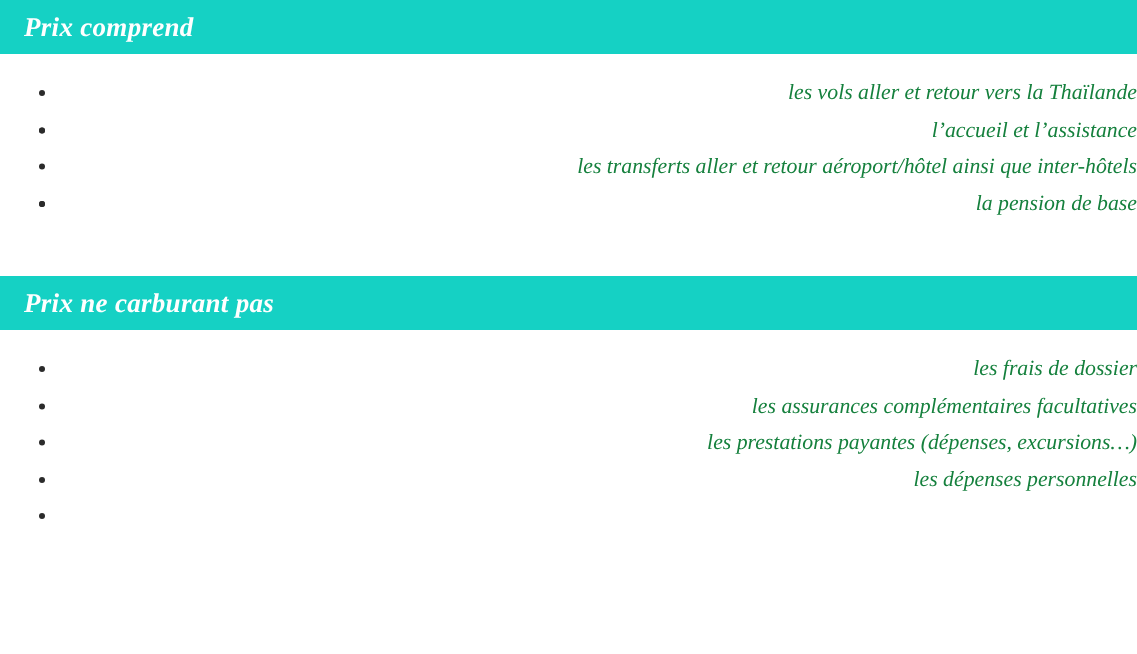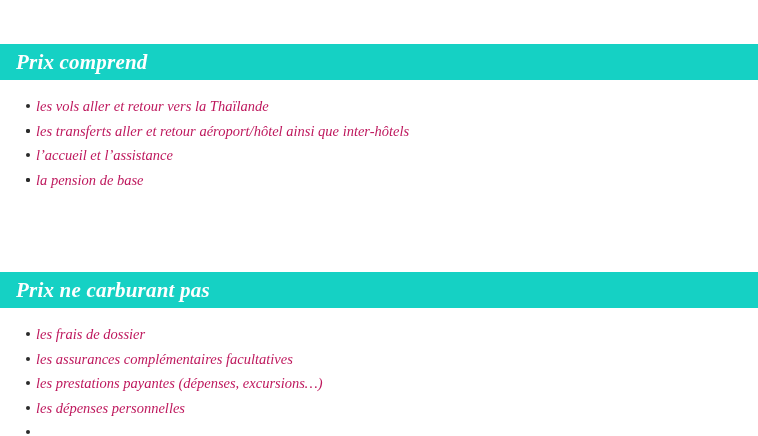--- a/index.html
+++ b/index.html
@@ -21,45 +21,45 @@
   }
   .section {
     width: 758px;
   }
   .section-header {
     background: #15d1c4;
     color: #ffffff;
     font-family: "Liberation Serif", serif;
     font-weight: bold;
     font-style: italic;
-    font-size: 21px;
+    font-size: 18px;
     line-height: 36px;
     height: 36px;
     padding: 0 0 0 16px;
     box-sizing: border-box;
     letter-spacing: 0.2px;
-    margin-top: 44px;
   }
   .section-body {
     padding: 14px 0 10px 0;
   }
   ul.item-list {
     list-style: none;
     margin: 0;
     padding: 0;
   }
   ul.item-list li {
     position: relative;
     font-family: "Liberation Serif", serif;
     font-style: italic;
     font-size: 14.5px;
-    color: #be185d;
+    color: #15803d;
     line-height: 24px;
-    padding: 0 0 0 36px;
+    padding: 0 0 0 48px;
     margin: 0 0 0.5px 0;
+    text-align: right;
   }
   ul.item-list li .bullet {
     position: absolute;
     left: 26px;
     top: 10px;
     width: 4px;
     height: 4px;
     border-radius: 50%;
     background: #2b2b2b;
     display: block;
@@ -77,25 +77,25 @@
       <ul class="item-list">
         <li>
           <span class="bullet"></span>
           <span>les vols aller et retour vers la Thaïlande</span>
         </li>
         <li>
           <span class="bullet"></span>
         </li>
         <li>
           <span class="bullet"></span>
-          <span>les transferts aller et retour aéroport/hôtel ainsi que inter-hôtels</span>
+          <span>l’accueil et l’assistance</span>
         </li>
         <li>
           <span class="bullet"></span>
-          <span>l’accueil et l’assistance</span>
+          <span>les transferts aller et retour aéroport/hôtel ainsi que inter-hôtels</span>
         </li>
         <li>
           <span class="bullet"></span>
         </li>
         <li>
           <span class="bullet"></span>
           <span>la pension de base</span>
         </li>
       </ul>
     </div>

